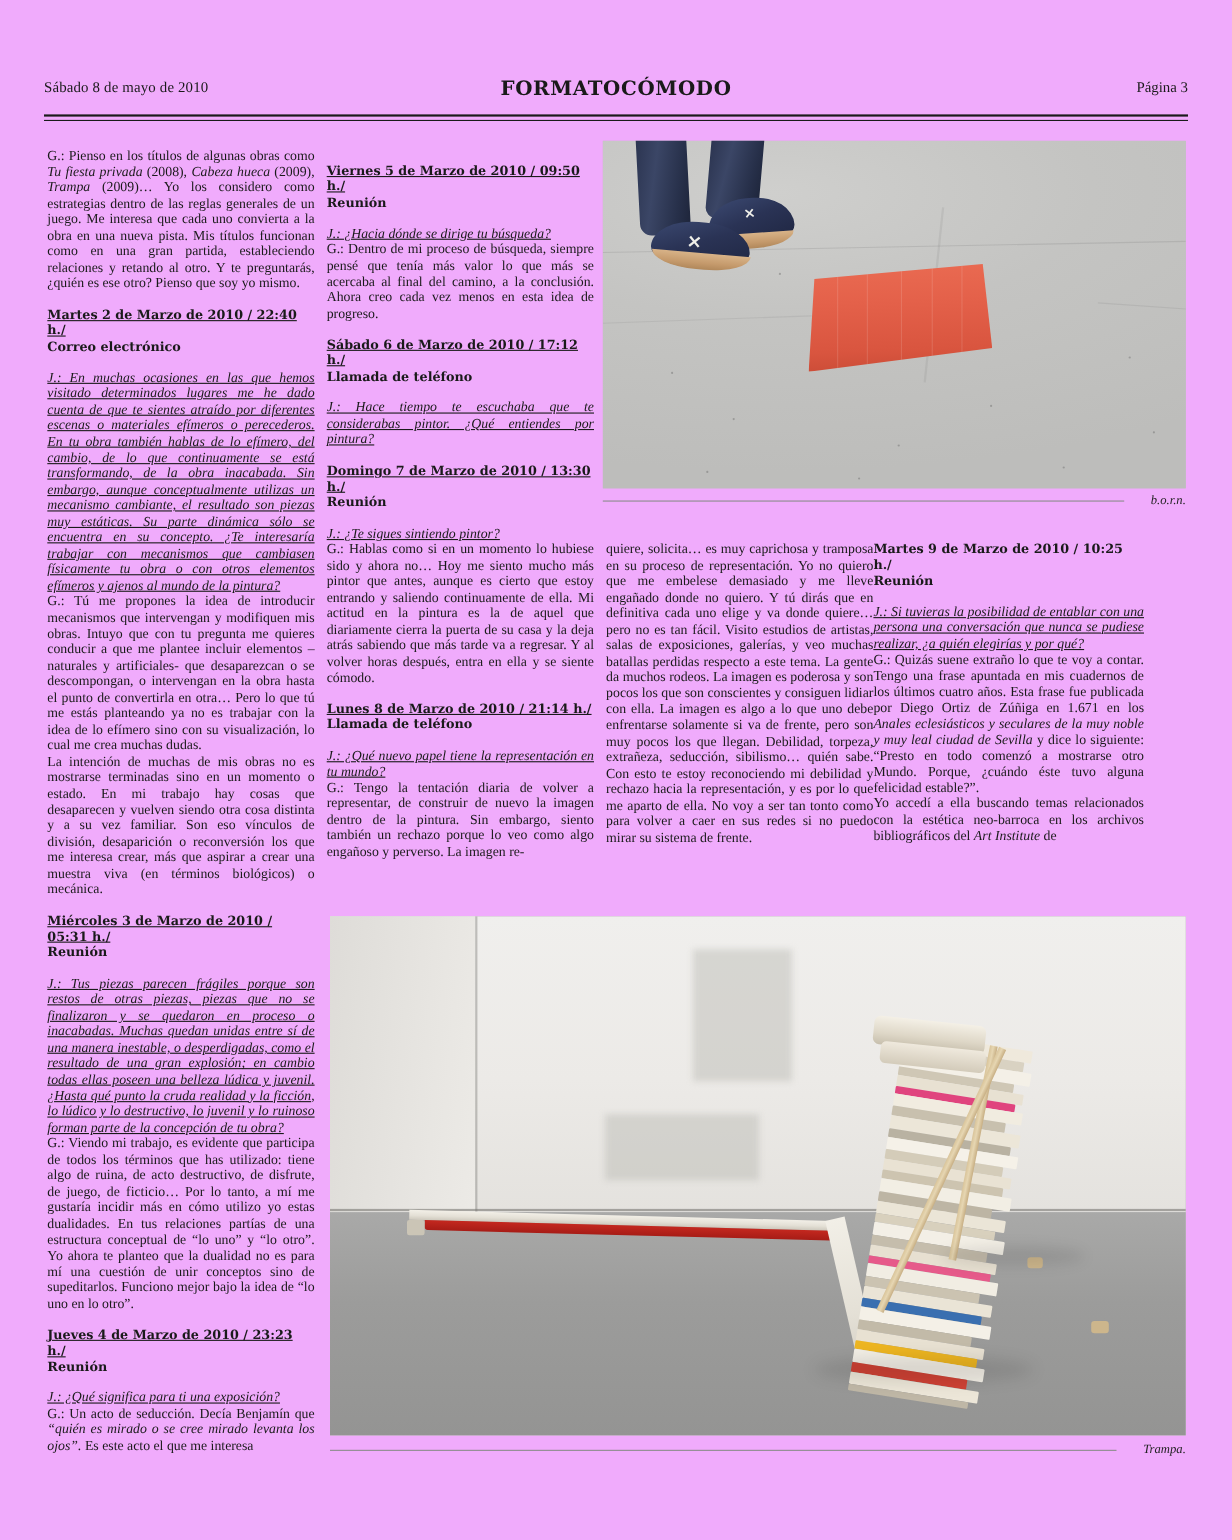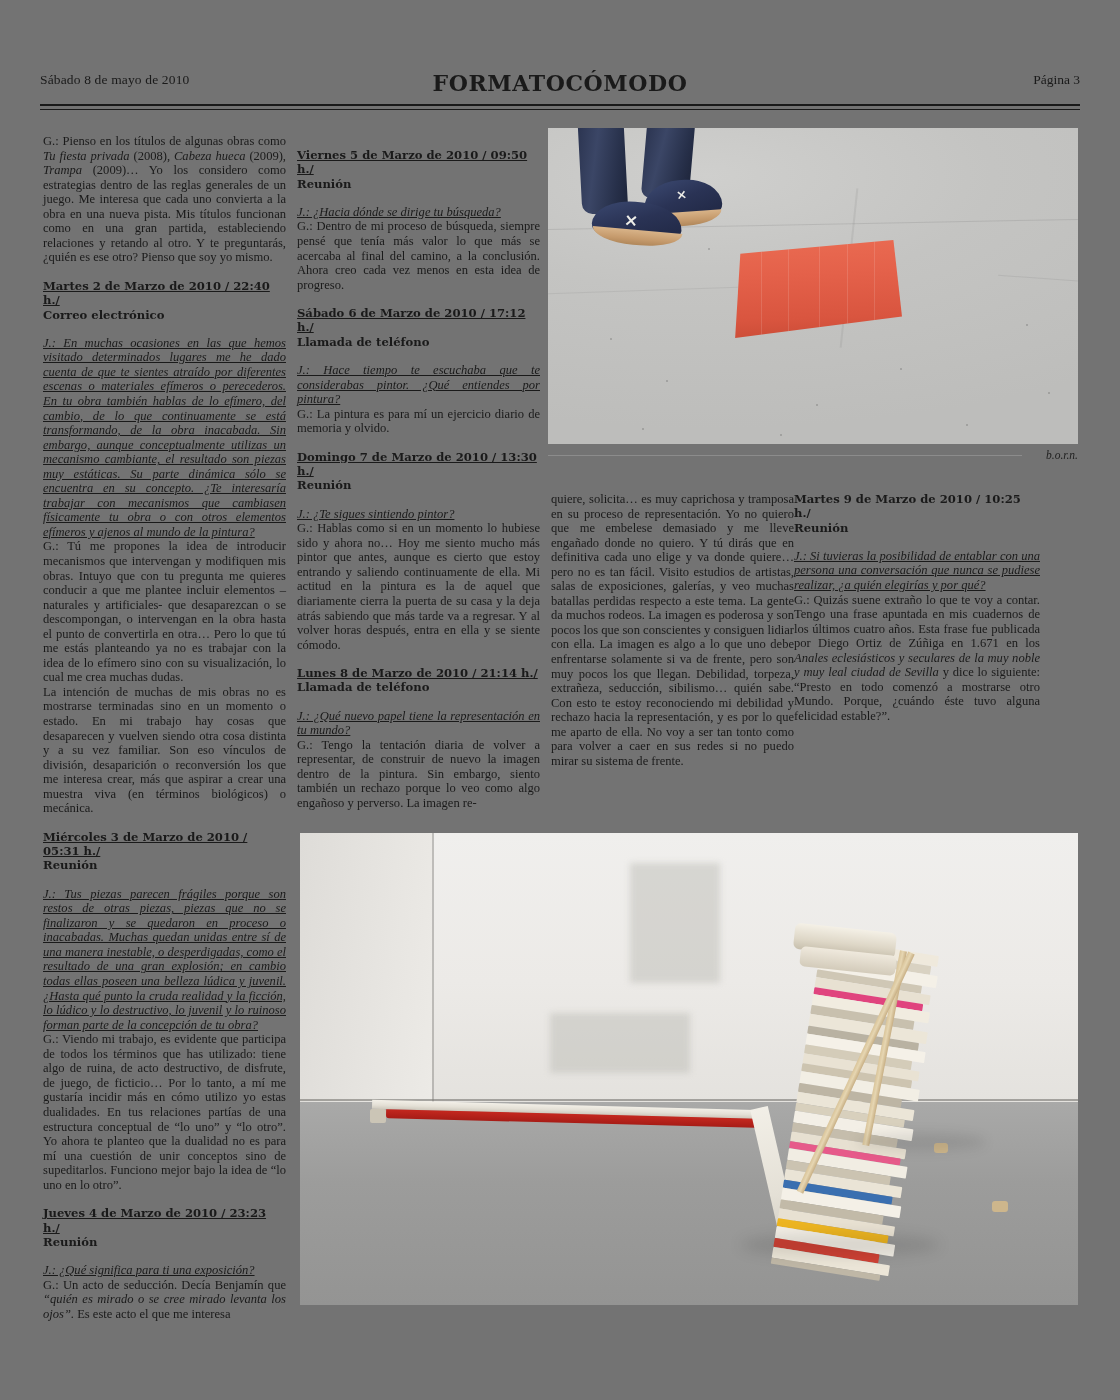--- a/index.html
+++ b/index.html
@@ -14,21 +14,21 @@
     color: #1a1a1a;
     position: relative;
     overflow: hidden;
   }
 
   .page {
     position: absolute;
     left: 0; top: 0;
     width: 1120px;
     height: 1400px;
-    background: #737373;
+    background: #f0abfc;
   }
 
   
   .masthead {
     position: absolute;
     left: 40px;
     top: 70px;
     width: 1040px;
     height: 34px;
   }
@@ -41,21 +41,21 @@
     white-space: nowrap;
   }
   .masthead-title {
     position: absolute;
     left: 0;
     top: 0;
     width: 1040px;
     text-align: center;
     font-family: "DejaVu Serif", "Liberation Serif", serif;
     font-weight: 700;
-    font-size: 22px;
+    font-size: 18px;
     letter-spacing: 0.6px;
   }
   .masthead-page {
     position: absolute;
     right: 0;
     top: 2px;
     font-size: 13.5px;
     white-space: nowrap;
   }
   .masthead-rule {
@@ -278,21 +278,20 @@
     <p class="head gap-before">Viernes 5 de Marzo de 2010 / 09:50 h./</p>
     <p class="head">Reunión</p>
 
     <p class="ital gap-before">J.: ¿Hacia dónde se dirige tu búsqueda?</p>
     <p>G.: Dentro de mi proceso de búsqueda, siempre pensé que tenía más valor lo que más se acercaba al final del camino, a la conclusión. Ahora creo cada vez menos en esta idea de progreso.</p>
 
     <p class="head gap-before">Sábado 6 de Marzo de 2010 / 17:12 h./</p>
     <p class="head">Llamada de teléfono</p>
 
     <p class="ital gap-before">J.: Hace tiempo te escuchaba que te considerabas pintor. ¿Qué entiendes por pintura?</p>
-    <p>G.: La pintura es para mí un ejercicio diario de memoria y olvido.</p>
 
     <p class="head gap-before">Domingo 7 de Marzo de 2010 / 13:30 h./</p>
     <p class="head">Reunión</p>
 
     <p class="ital gap-before">J.: ¿Te sigues sintiendo pintor?</p>
     <p>G.: Hablas como si en un momento lo hubiese sido y ahora no… Hoy me siento mucho más pintor que antes, aunque es cierto que estoy entrando y saliendo continuamente de ella. Mi actitud en la pintura es la de aquel que diariamente cierra la puerta de su casa y la deja atrás sabiendo que más tarde va a regresar. Y al volver horas después, entra en ella y se siente cómodo.</p>
 
     <p class="head gap-before">Lunes 8 de Marzo de 2010 / 21:14 h./</p>
     <p class="head">Llamada de teléfono</p>
 
@@ -303,20 +302,21 @@
   <div class="col c3">
     <p>quiere, solicita… es muy caprichosa y tramposa en su proceso de representación. Yo no quiero que me embelese demasiado y me lleve engañado donde no quiero. Y tú dirás que en definitiva cada uno elige y va donde quiere… pero no es tan fácil. Visito estudios de artistas, salas de exposiciones, galerías, y veo muchas batallas perdidas respecto a este tema. La gente da muchos rodeos. La imagen es poderosa y son pocos los que son conscientes y consiguen lidiar con ella. La imagen es algo a lo que uno debe enfrentarse solamente si va de frente, pero son muy pocos los que llegan. Debilidad, torpeza, extrañeza, seducción, sibilismo… quién sabe. Con esto te estoy reconociendo mi debilidad y rechazo hacia la representación, y es por lo que me aparto de ella. No voy a ser tan tonto como para volver a caer en sus redes si no puedo mirar su sistema de frente.</p>
   </div>
 
   <div class="col c4">
     <p class="head">Martes 9 de Marzo de 2010 / 10:25 h./</p>
     <p class="head">Reunión</p>
 
     <p class="ital gap-before">J.: Si tuvieras la posibilidad de entablar con una persona una conversación que nunca se pudiese realizar, ¿a quién elegirías y por qué?</p>
     <p>G.: Quizás suene extraño lo que te voy a contar. Tengo una frase apuntada en mis cuadernos de los últimos cuatro años. Esta frase fue publicada por Diego Ortiz de Zúñi­ga en 1.671 en los <span class="ital">Anales eclesiásticos y secu­lares de la muy noble y muy leal ciudad de Sevilla</span> y dice lo siguiente: “Presto en todo comenzó a mostrarse otro Mundo. Porque, ¿cuándo éste tuvo alguna felicidad esta­ble?”.</p>
+    <p>Yo accedí a ella buscando temas relacio­nados con la estética neo-barroca en los archivos bibliográficos del <span class="ital">Art Institute</span> de</p>
   </div>
 
   <div class="photo" id="photo-born">
     <div class="floor-born"></div>
 
     <div class="seam" style="left:0;top:96px;width:530px;height:1px;transform:rotate(-1.1deg);opacity:.45;"></div>
     <div class="seam" style="left:300px;top:60px;width:2px;height:160px;transform:rotate(6deg);opacity:.30;"></div>
     <div class="seam" style="left:450px;top:150px;width:90px;height:1px;transform:rotate(4deg);opacity:.35;"></div>
     <div class="seam" style="left:0;top:162px;width:190px;height:1px;transform:rotate(-2deg);opacity:.30;"></div>
 
@@ -415,14 +415,18 @@
 
     <div class="stick" style="left:600px;top:118px;width:7px;height:198px;transform:rotate(11deg);"></div>
     <div class="stick" style="left:608px;top:120px;width:7px;height:264px;transform:rotate(25deg);"></div>
     <div style="position:absolute;left:692px;top:368px;width:16px;height:11px;border-radius:3px;background:#cdb68c;"></div>
     <div style="position:absolute;left:634px;top:310px;width:14px;height:10px;border-radius:3px;background:#cdb68c;"></div>
 
     <div style="position:absolute;left:440px;top:400px;width:200px;height:24px;background:rgba(0,0,0,.10);filter:blur(7px);border-radius:50%;"></div>
     <div style="position:absolute;left:556px;top:300px;width:130px;height:18px;background:rgba(0,0,0,.09);filter:blur(6px);border-radius:50%;"></div>
   </div>
 
+  <div class="caption-row" id="caption-trampa">
+    <span class="caption-rule"></span>
+    <span class="caption-text">Trampa.</span>
+  </div>
 
 </div>
 
 </body></html>

